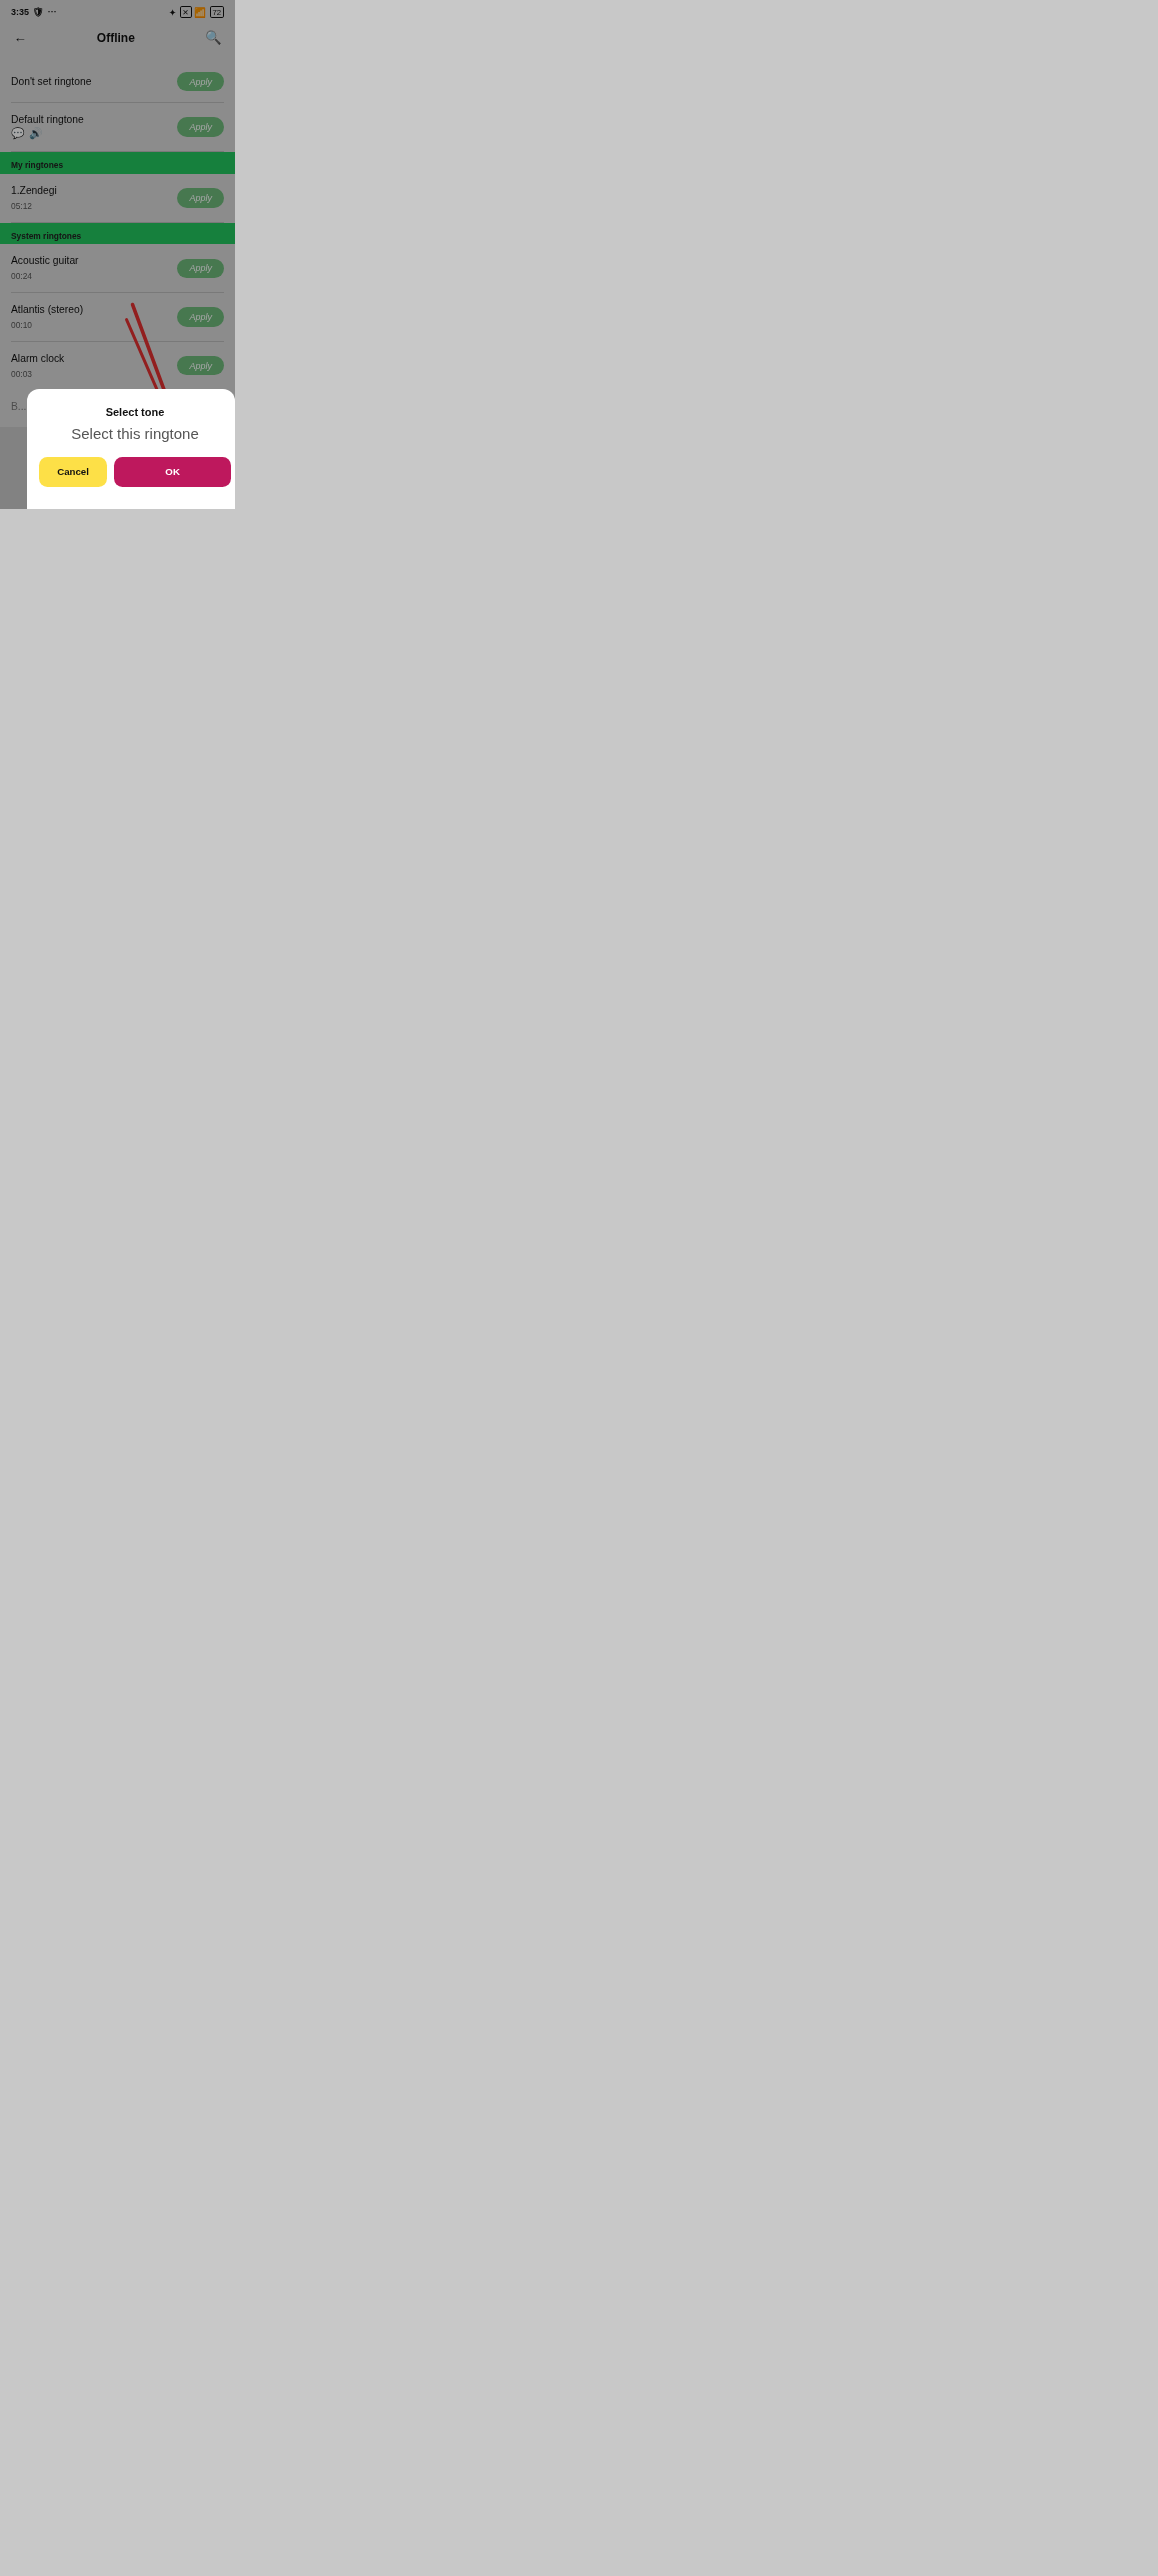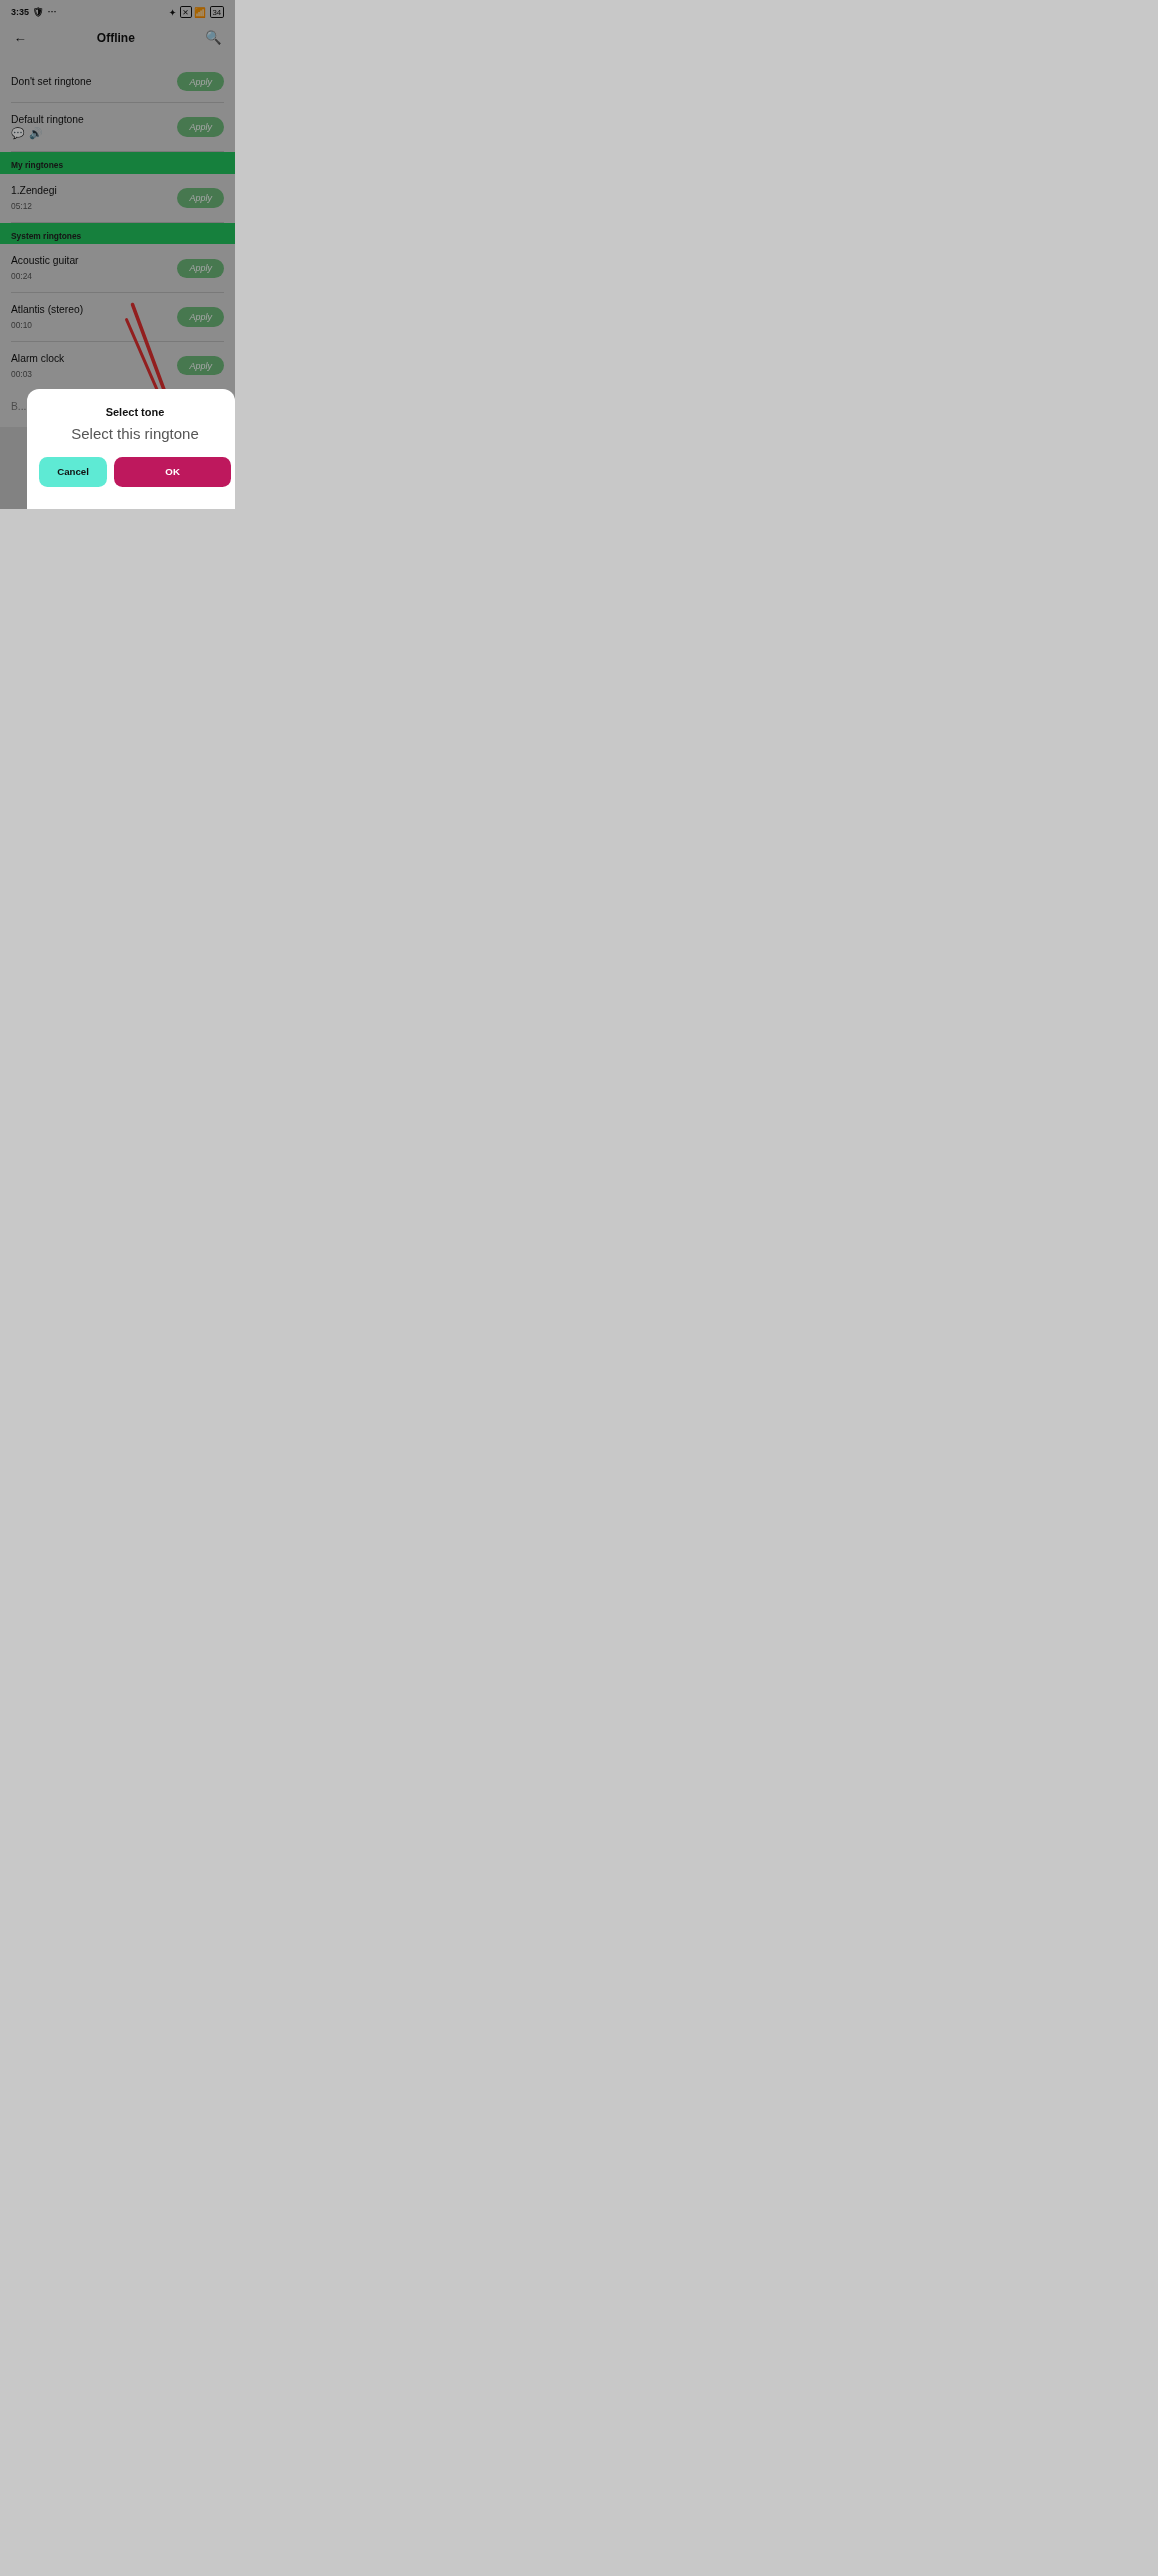--- a/index.html
+++ b/index.html
@@ -165,21 +165,21 @@
       font-size: 15px;
       color: #555;
       margin-bottom: 14.5px;
     }
     .dialog-buttons {
       display: flex;
       gap: 7.2px;
     }
     .dialog-cancel {
       flex: 1;
-      background: #5eead4;
+      background: #fde047;
       border: none;
       border-radius: 8.4px;
       padding: 9.7px;
       font-size: 9.7px;
       font-weight: 600;
       color: #111;
       cursor: pointer;
     }
     .dialog-ok {
       flex: 2;
@@ -207,21 +207,21 @@
 <div class="status-bar">
   <div class="status-left">
     <span>3:35</span>
     <span>🛡</span>
     <span>···</span>
   </div>
   <div class="status-right">
     <span class="status-icon">✦</span>
     <span class="status-icon" style="font-size:7.8px; border:1.2px solid #111; padding:0.6px 1.8px; border-radius:1.8px;">✕</span>
     <span class="status-icon">📶</span>
-    <span class="status-icon battery-icon">34</span>
+    <span class="status-icon battery-icon">72</span>
   </div>
 </div>
 
 <div class="top-bar">
   <button class="back-btn">←</button>
   <span class="top-bar-title">Offline</span>
   <button class="search-btn">🔍</button>
 </div>
 
 <div class="content">

